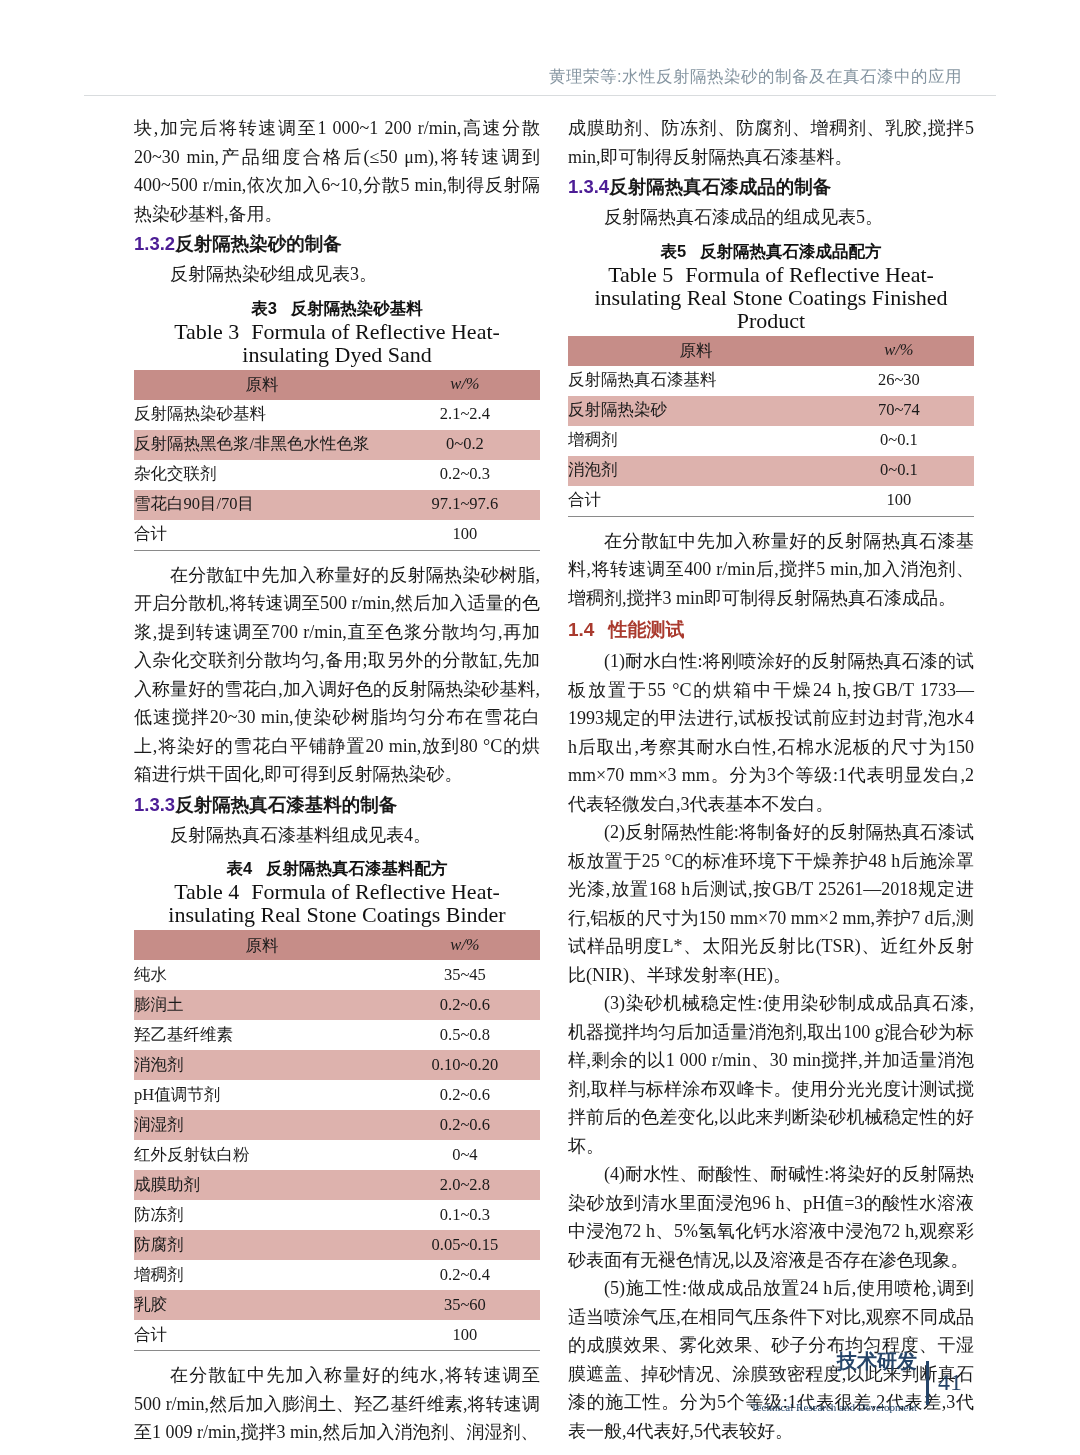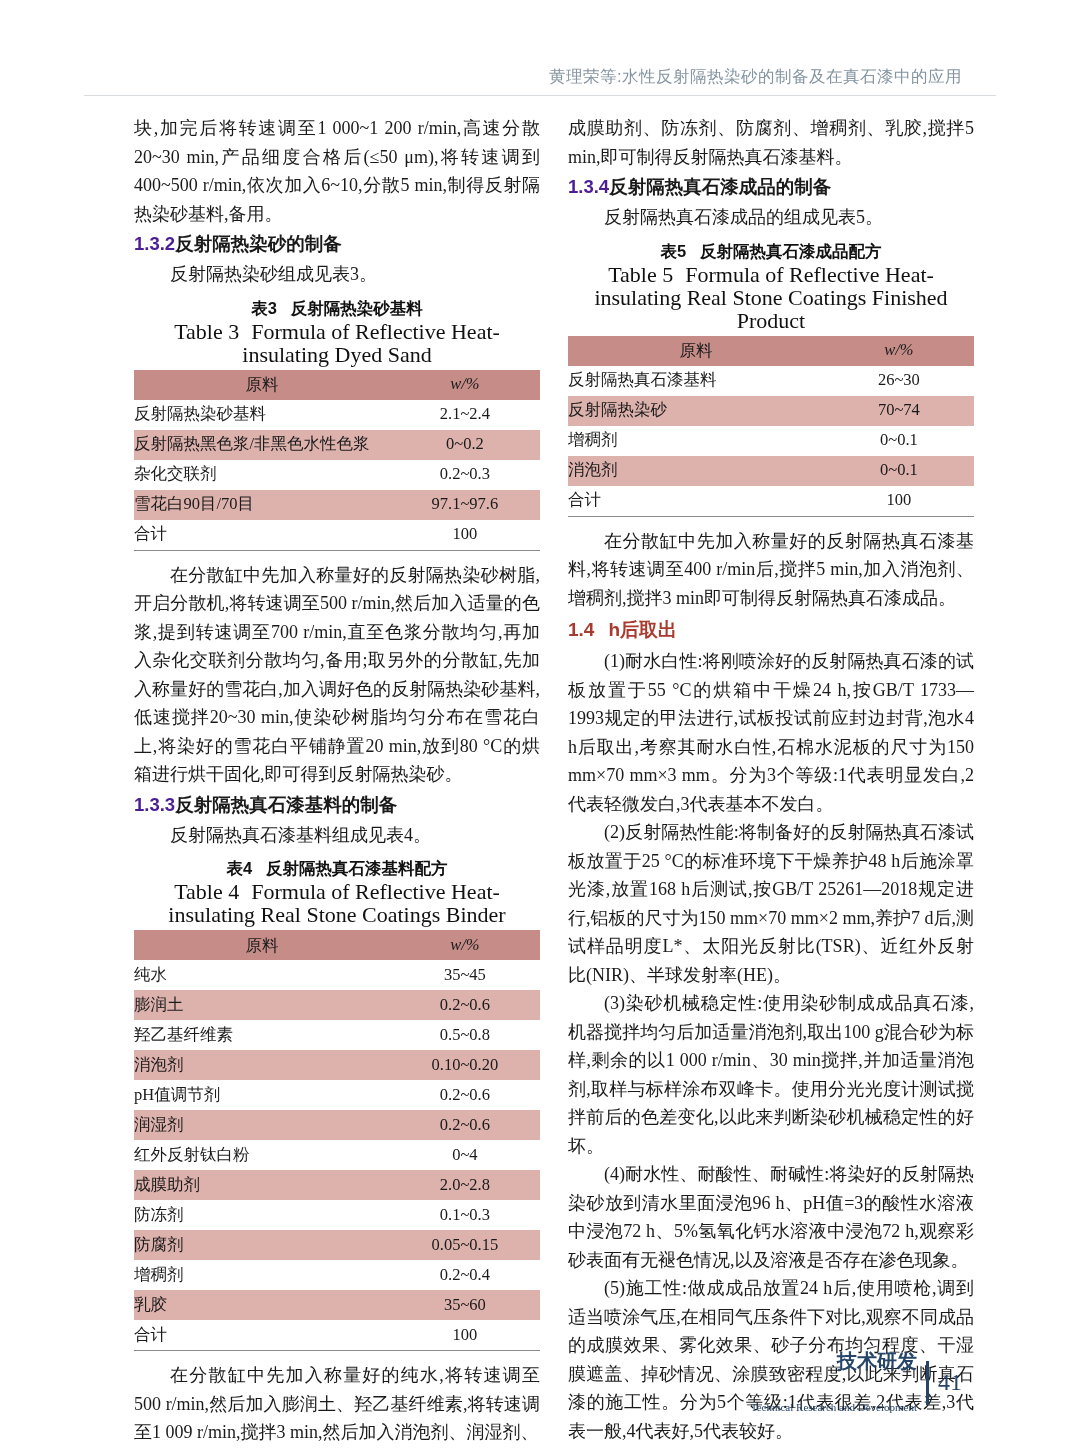--- a/index.html
+++ b/index.html
@@ -289,21 +289,21 @@
                 <td class="name">合计</td>
                 <td class="val">100</td>
               </tr>
           </tbody>
         </table>
       </div>
 
       <p class="para indent">在分散缸中先加入称量好的反射隔热真石漆基料,将转速调至400 r/min后,搅拌5 min,加入消泡剂、增稠剂,搅拌3 min即可制得反射隔热真石漆成品。</p>
 
       <p class="h2">
-        <span class="num">1.4</span><span>h后取出</span>
+        <span class="num">1.4</span><span>性能测试</span>
       </p>
 
       <p class="para indent">(1)耐水白性:将刚喷涂好的反射隔热真石漆的试板放置于55 °C的烘箱中干燥24 h,按GB/T 1733—1993规定的甲法进行,试板投试前应封边封背,泡水4 h后取出,考察其耐水白性,石棉水泥板的尺寸为150 mm×70 mm×3 mm。分为3个等级:1代表明显发白,2代表轻微发白,3代表基本不发白。</p>
       <p class="para indent">(2)反射隔热性能:将制备好的反射隔热真石漆试板放置于25 °C的标准环境下干燥养护48 h后施涂罩光漆,放置168 h后测试,按GB/T 25261—2018规定进行,铝板的尺寸为150 mm×70 mm×2 mm,养护7 d后,测试样品明度L*、太阳光反射比(TSR)、近红外反射比(NIR)、半球发射率(HE)。</p>
       <p class="para indent">(3)染砂机械稳定性:使用染砂制成成品真石漆,机器搅拌均匀后加适量消泡剂,取出100 g混合砂为标样,剩余的以1 000 r/min、30 min搅拌,并加适量消泡剂,取样与标样涂布双峰卡。使用分光光度计测试搅拌前后的色差变化,以此来判断染砂机械稳定性的好坏。</p>
       <p class="para indent">(4)耐水性、耐酸性、耐碱性:将染好的反射隔热染砂放到清水里面浸泡96 h、pH值=3的酸性水溶液中浸泡72 h、5%氢氧化钙水溶液中浸泡72 h,观察彩砂表面有无褪色情况,以及溶液是否存在渗色现象。</p>
       <p class="para indent">(5)施工性:做成成品放置24 h后,使用喷枪,调到适当喷涂气压,在相同气压条件下对比,观察不同成品的成膜效果、雾化效果、砂子分布均匀程度、干湿膜遮盖、掉砂情况、涂膜致密程度,以此来判断真石漆的施工性。分为5个等级:1代表很差,2代表差,3代表一般,4代表好,5代表较好。</p>
     </div>
   </div>
 

